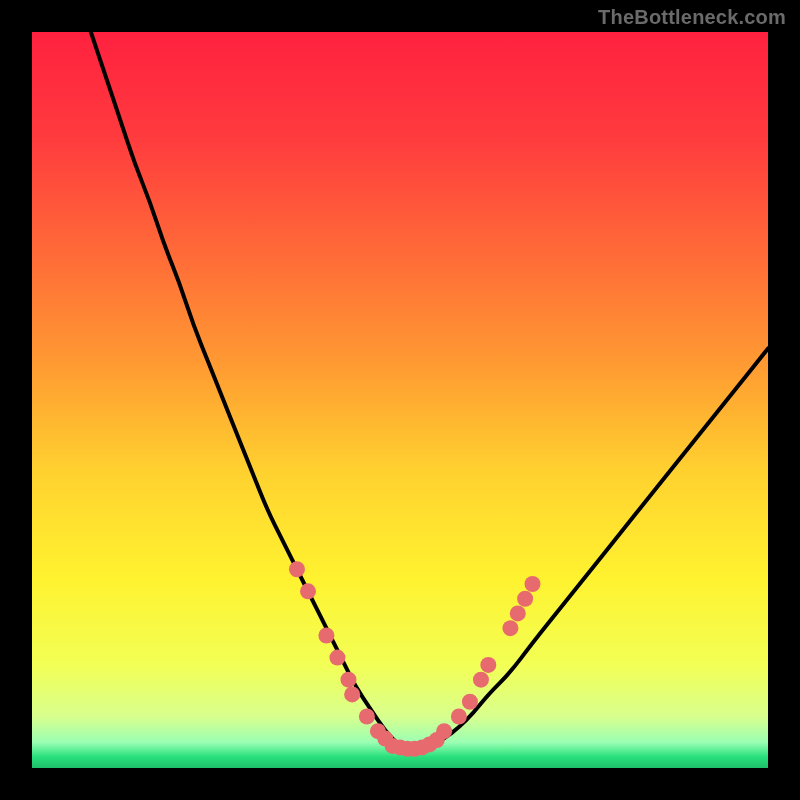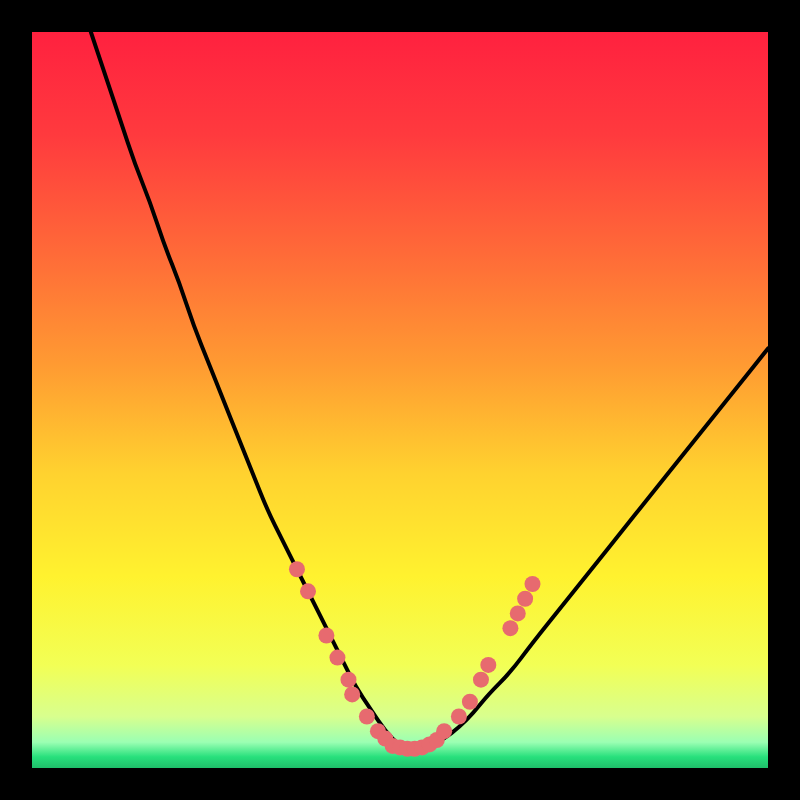--- a/index.html
+++ b/index.html
@@ -98,14 +98,15 @@
           <circle cx="448.96" cy="647.68" r="8" fill="#e76a6f"></circle>
           <circle cx="456.32" cy="632.96" r="8" fill="#e76a6f"></circle>
           <circle cx="478.40" cy="596.16" r="8" fill="#e76a6f"></circle>
           <circle cx="485.76" cy="581.44" r="8" fill="#e76a6f"></circle>
           <circle cx="493.12" cy="566.72" r="8" fill="#e76a6f"></circle>
           <circle cx="500.48" cy="552.00" r="8" fill="#e76a6f"></circle>
         </g>
     </svg>
   </div>
 
+  <div class="watermark">TheBottleneck.com</div>
 
 </div>
 
 </body></html>

